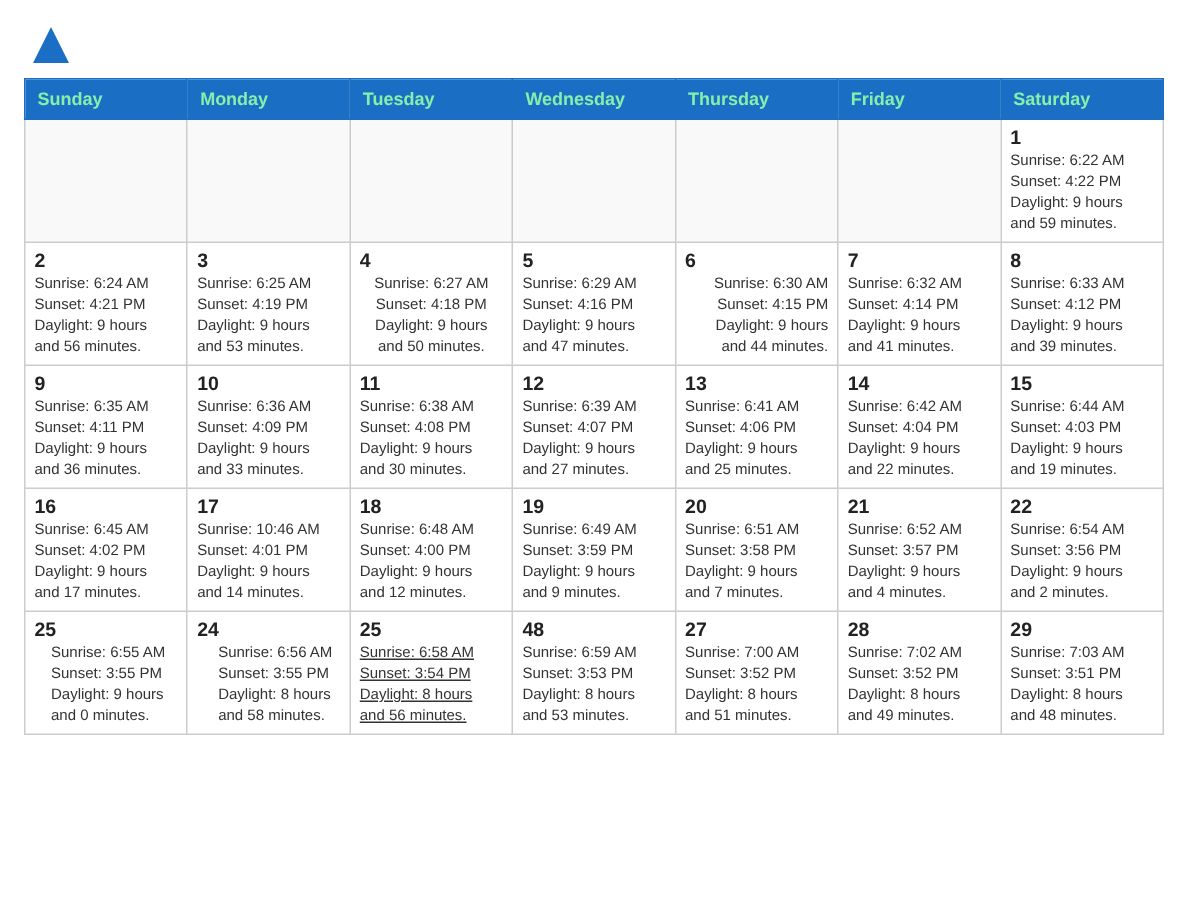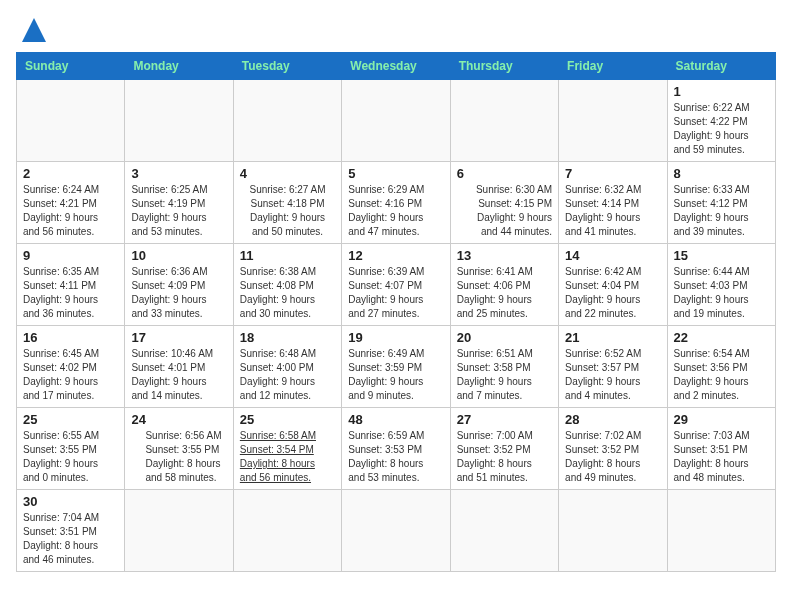--- a/index.html
+++ b/index.html
@@ -275,21 +275,21 @@
           <span class="day-number">22</span>
           <div class="day-info" style="white-space: pre-line;">Sunrise: 6:54 AM
 Sunset: 3:56 PM
 Daylight: 9 hours
 and 2 minutes.</div>
         </td>
       </tr>
       <tr>
         <td>
           <span class="day-number">25</span>
-          <div class="day-info" style="white-space: pre-line;">Sunrise: 6:55 AM
+          <div class="day-info" style="white-space: pre-line; margin-left: 11px;">Sunrise: 6:55 AM
 Sunset: 3:55 PM
 Daylight: 9 hours
 and 0 minutes.</div>
         </td>
         <td>
           <span class="day-number">24</span>
           <div class="day-info" style="white-space: pre-line; margin-left: 14px;">Sunrise: 6:56 AM
 Sunset: 3:55 PM
 Daylight: 8 hours
 and 58 minutes.</div>
@@ -322,30 +322,15 @@
 Daylight: 8 hours
 and 49 minutes.</div>
         </td>
         <td>
           <span class="day-number">29</span>
           <div class="day-info" style="white-space: pre-line;">Sunrise: 7:03 AM
 Sunset: 3:51 PM
 Daylight: 8 hours
 and 48 minutes.</div>
         </td>
-      </tr>
-      <tr class="last-row">
-        <td>
-          <span class="day-number">30</span>
-          <div class="day-info" style="white-space: pre-line;">Sunrise: 7:04 AM
-Sunset: 3:51 PM
-Daylight: 8 hours
-and 46 minutes.</div>
-        </td>
-        <td class="empty"></td>
-        <td class="empty"></td>
-        <td class="empty"></td>
-        <td class="empty"></td>
-        <td class="empty"></td>
-        <td class="empty"></td>
       </tr>
     </tbody>
 </table>
 
 </body></html>

